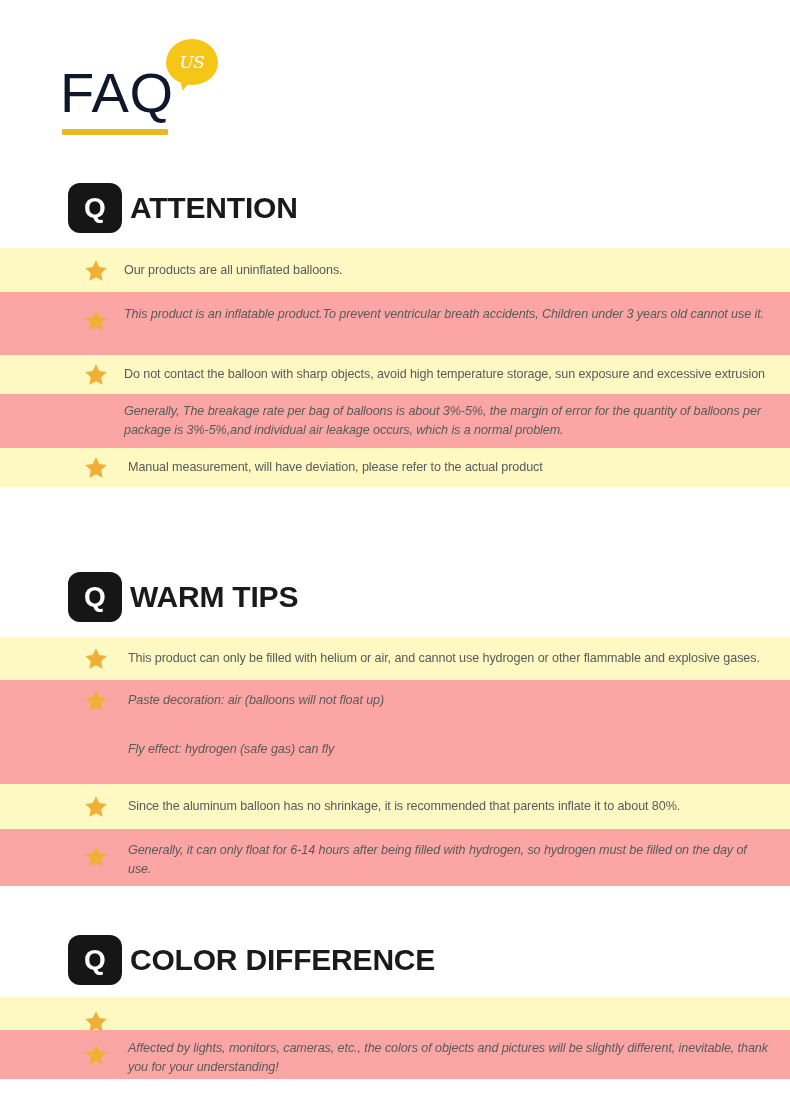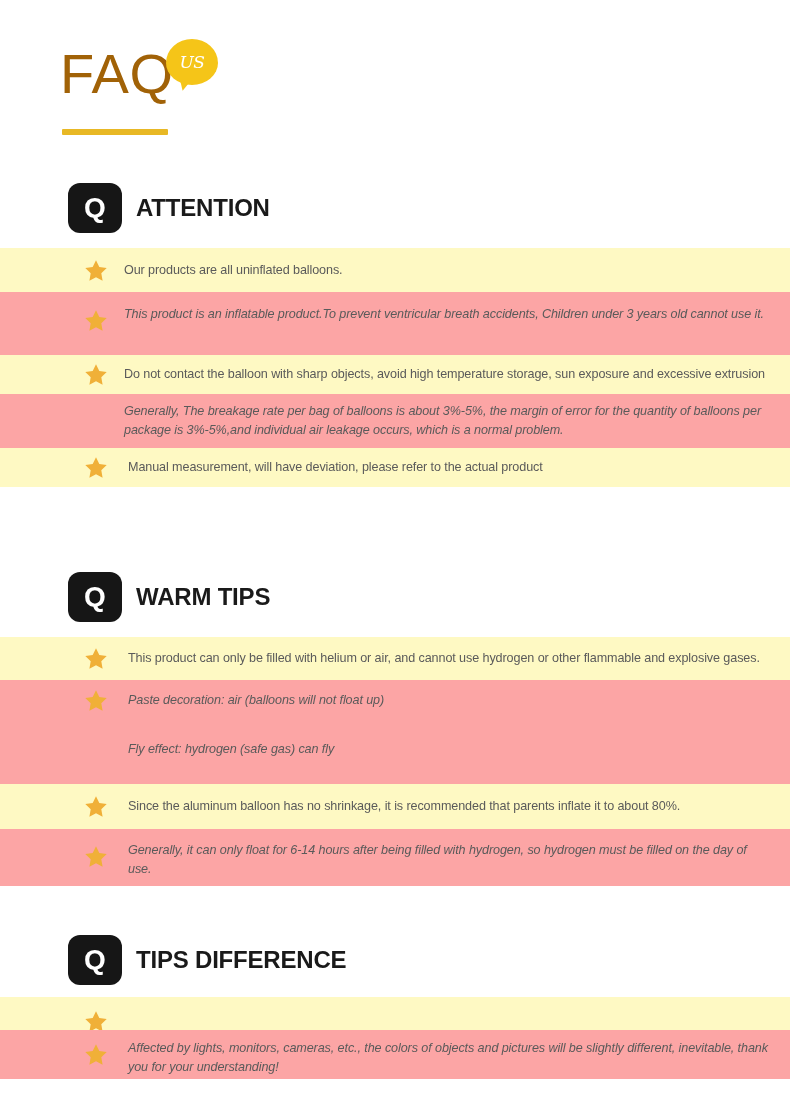--- a/index.html
+++ b/index.html
@@ -28,26 +28,26 @@
   .faq-header {
     position: absolute;
     left: 0;
     top: 0;
     width: 790px;
     height: 170px;
   }
   .faq-title {
     position: absolute;
     left: 60px;
-    top: 43px;
+    top: 62px;
     font-size: 56px;
     line-height: 62px;
     font-weight: 400;
     letter-spacing: 0.5px;
-    color: #a16207;
+    color: #0f172a;
     font-family: "Liberation Sans", "DejaVu Sans", sans-serif;
     white-space: nowrap;
   }
   .faq-underline {
     position: absolute;
     left: 62px;
     top: 129px;
     width: 106px;
     height: 6px;
     background: #e8b825;
@@ -114,22 +114,22 @@
     flex: 0 0 auto;
   }
   .q-badge span {
     color: #ffffff;
     font-size: 28px;
     font-weight: 700;
     line-height: 1;
     font-family: "Liberation Sans", "DejaVu Sans", sans-serif;
   }
   .section-title {
-    margin-left: 14px;
-    font-size: 24px;
+    margin-left: 8px;
+    font-size: 30px;
     line-height: 32px;
     font-weight: 700;
     letter-spacing: -0.2px;
     color: #1a1a1a;
     white-space: nowrap;
     font-family: "Liberation Sans", "DejaVu Sans", sans-serif;
   }
 
   
   .row {
@@ -191,21 +191,21 @@
     <div class="q-badge">
       <span>Q</span>
     </div>
     <div class="section-title">WARM TIPS</div>
   </div>
 
   <div class="section-head" style="top:935px;">
     <div class="q-badge">
       <span>Q</span>
     </div>
-    <div class="section-title">TIPS DIFFERENCE</div>
+    <div class="section-title">COLOR DIFFERENCE</div>
   </div>
 
   <div class="row shaded" style="top:248px;height:44px;">
     <div class="star">
       <svg viewBox="0 0 24 23">
           <path d="M12 1.2l3.3 6.8 7.4 1-5.4 5.3 1.3 7.4L12 18.2 5.4 21.7l1.3-7.4L1.3 9l7.4-1z" fill="#f0b038"></path>
         </svg>
     </div>
     <div class="row-text">Our products are all uninflated balloons.</div>
   </div>

